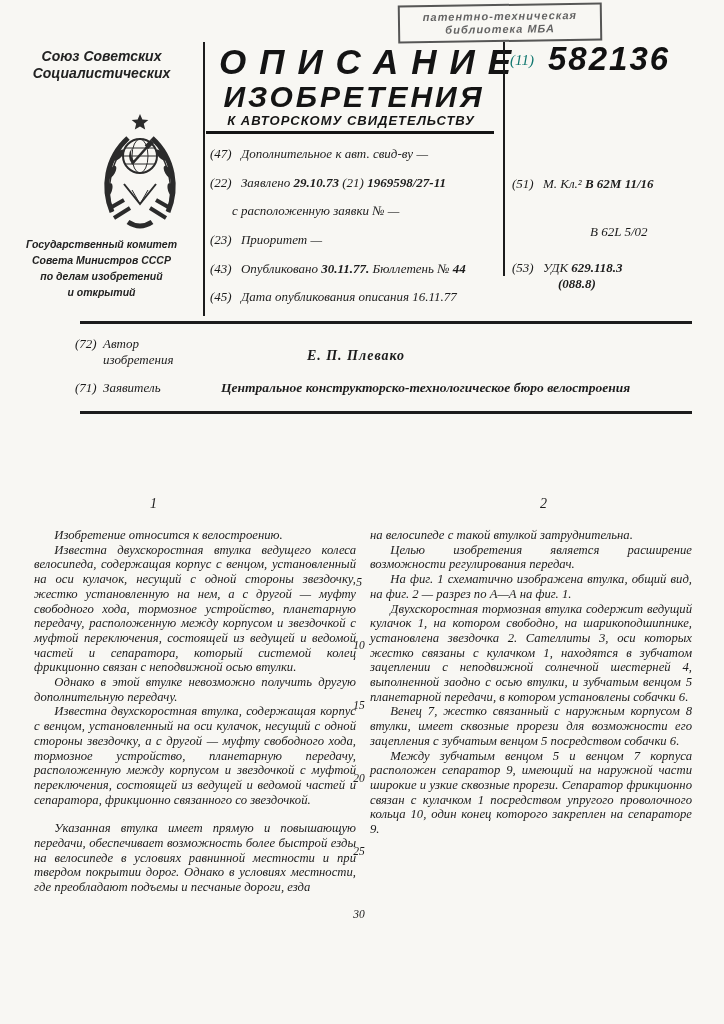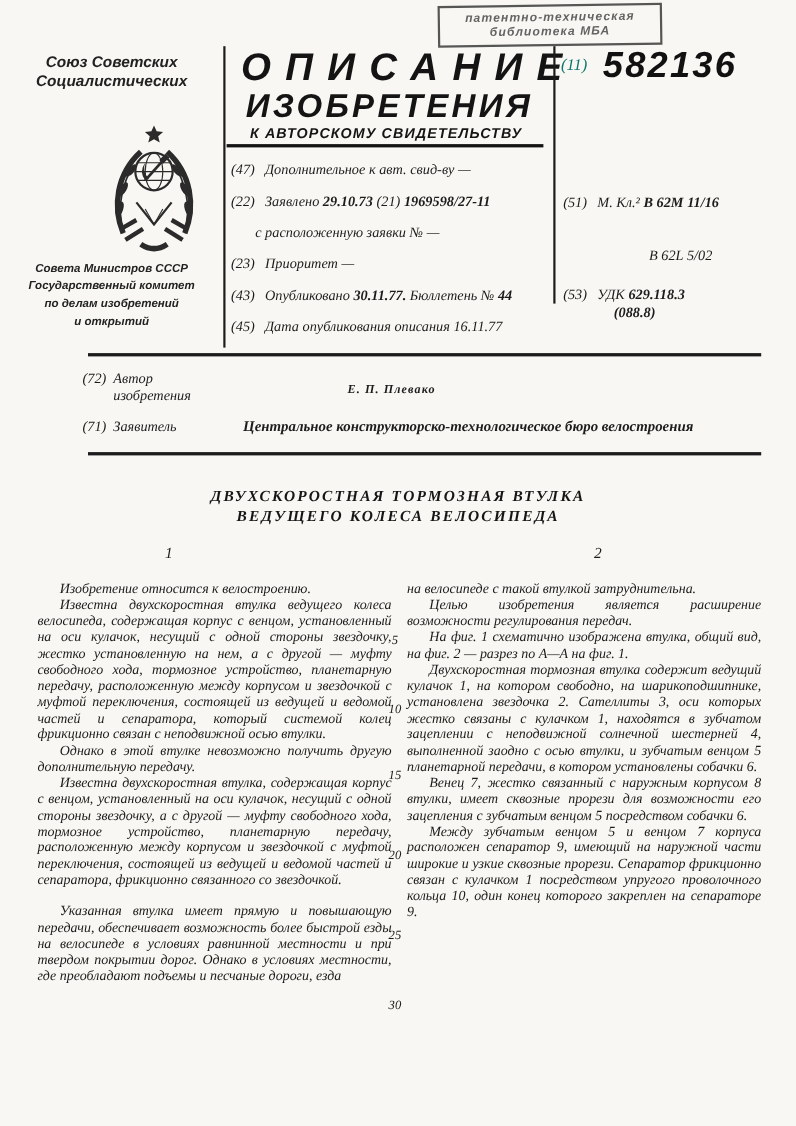--- a/index.html
+++ b/index.html
@@ -64,21 +64,21 @@
   .udc{left:512px;top:260px;font-size:13px;white-space:nowrap;}
   .udc .l2{margin-left:46px;}
   
   .vline1{left:203px;top:42px;width:2px;height:274px;background:#1c1c1c;}
   .vline2{left:503px;top:42px;width:2px;height:234px;background:#1c1c1c;}
   .hrule1{left:80px;top:321px;width:612px;height:3px;background:#1c1c1c;}
   .hrule2{left:80px;top:411px;width:612px;height:3px;background:#1c1c1c;}
   
   .a72num{left:75px;top:336px;font-size:13px;}
   .a72lab{left:103px;top:336px;font-size:13px;line-height:16px;}
-  .author{left:206px;top:348px;width:300px;text-align:center;font-weight:bold;font-size:11px;letter-spacing:1px;white-space:nowrap;}
+  .author{left:206px;top:348px;width:300px;text-align:center;font-weight:bold;font-size:14px;letter-spacing:1px;white-space:nowrap;}
   .a71num{left:75px;top:380px;font-size:13px;}
   .a71lab{left:103px;top:380px;font-size:13px;}
   .applicant{left:205px;top:380px;font-weight:bold;font-size:13.5px;white-space:nowrap;margin-left:16px;}
   
   .title{
     left:62px;top:442px;width:600px;text-align:center;
     font-weight:bold;font-size:14px;letter-spacing:2px;line-height:19px;color:#161616;
   }
   .colnum1{left:150px;top:496px;font-size:14px;}
   .colnum2{left:540px;top:496px;font-size:14px;}
@@ -144,22 +144,22 @@
         <ellipse cx="80" cy="60" rx="3" ry="7" fill="#2b2b2b" stroke="none" transform="rotate(-30 80 60)"></ellipse>
         <ellipse cx="73" cy="43" rx="3" ry="7" fill="#2b2b2b" stroke="none" transform="rotate(-42 73 43)"></ellipse>
 
         <path d="M22 96 L36 88 M82 96 L68 88 M26 106 L42 96 M78 106 L62 96" stroke-width="4"></path>
         <path d="M40 110 Q52 118 64 110" stroke-width="5"></path>
       </g>
     </svg>
   </div>
 
   <div class="abs committee">
+    <div>Государственный комитет</div>
     <div>Совета Министров СССР</div>
-    <div>Государственный комитет</div>
     <div>по делам изобретений</div>
     <div>и открытий</div>
   </div>
 
   <div class="abs doc-big1">ОПИСАНИЕ</div>
   <div class="abs doc-big2">ИЗОБРЕТЕНИЯ</div>
   <div class="abs doc-sub">К АВТОРСКОМУ СВИДЕТЕЛЬСТВУ</div>
   <div class="abs sub-rule"></div>
 
   <div class="abs pubnum-label">(11)</div>
@@ -218,24 +218,20 @@
   <div class="abs a72num">(72)</div>
   <div class="abs a72lab">
     <div>Автор</div>
     <div>изобретения</div>
   </div>
   <div class="abs author">Е. П. Плевако</div>
   <div class="abs a71num">(71)</div>
   <div class="abs a71lab">Заявитель</div>
   <div class="abs applicant">Центральное конструкторско-технологическое бюро велостроения</div>
 
-  <div class="abs title">
-    <div>ДВУХСКОРОСТНАЯ ТОРМОЗНАЯ ВТУЛКА</div>
-    <div>ВЕДУЩЕГО КОЛЕСА ВЕЛОСИПЕДА</div>
-  </div>
 
   <div class="abs colnum1">1</div>
   <div class="abs colnum2">2</div>
 
   <div class="abs bodycol leftcol">
     <p>Изобретение относится к велостроению.</p>
     <p>Известна двухскоростная втулка ведущего колеса велосипеда, содержащая корпус с венцом, установленный на оси кулачок, несущий с одной стороны звездочку, жестко установленную на нем, а с другой — муфту свободного хода, тормозное устройство, планетарную передачу, расположенную между корпусом и звездочкой с муфтой переключения, состоящей из ведущей и ведомой частей и сепаратора, который системой колец фрикционно связан с неподвижной осью втулки.</p>
     <p>Однако в этой втулке невозможно получить другую дополнительную передачу.</p>
     <p>Известна двухскоростная втулка, содержащая корпус с венцом, установленный на оси кулачок, несущий с одной стороны звездочку, а с другой — муфту свободного хода, тормозное устройство, планетарную передачу, расположенную между корпусом и звездочкой с муфтой переключения, состоящей из ведущей и ведомой частей и сепаратора, фрикционно связанного со звездочкой.</p>
     <p class="gapbefore">Указанная втулка имеет прямую и повышающую передачи, обеспечивает возможность более быстрой езды на велосипеде в условиях равнинной местности и при твердом покрытии дорог. Однако в условиях местности, где преобладают подъемы и песчаные дороги, езда</p>

